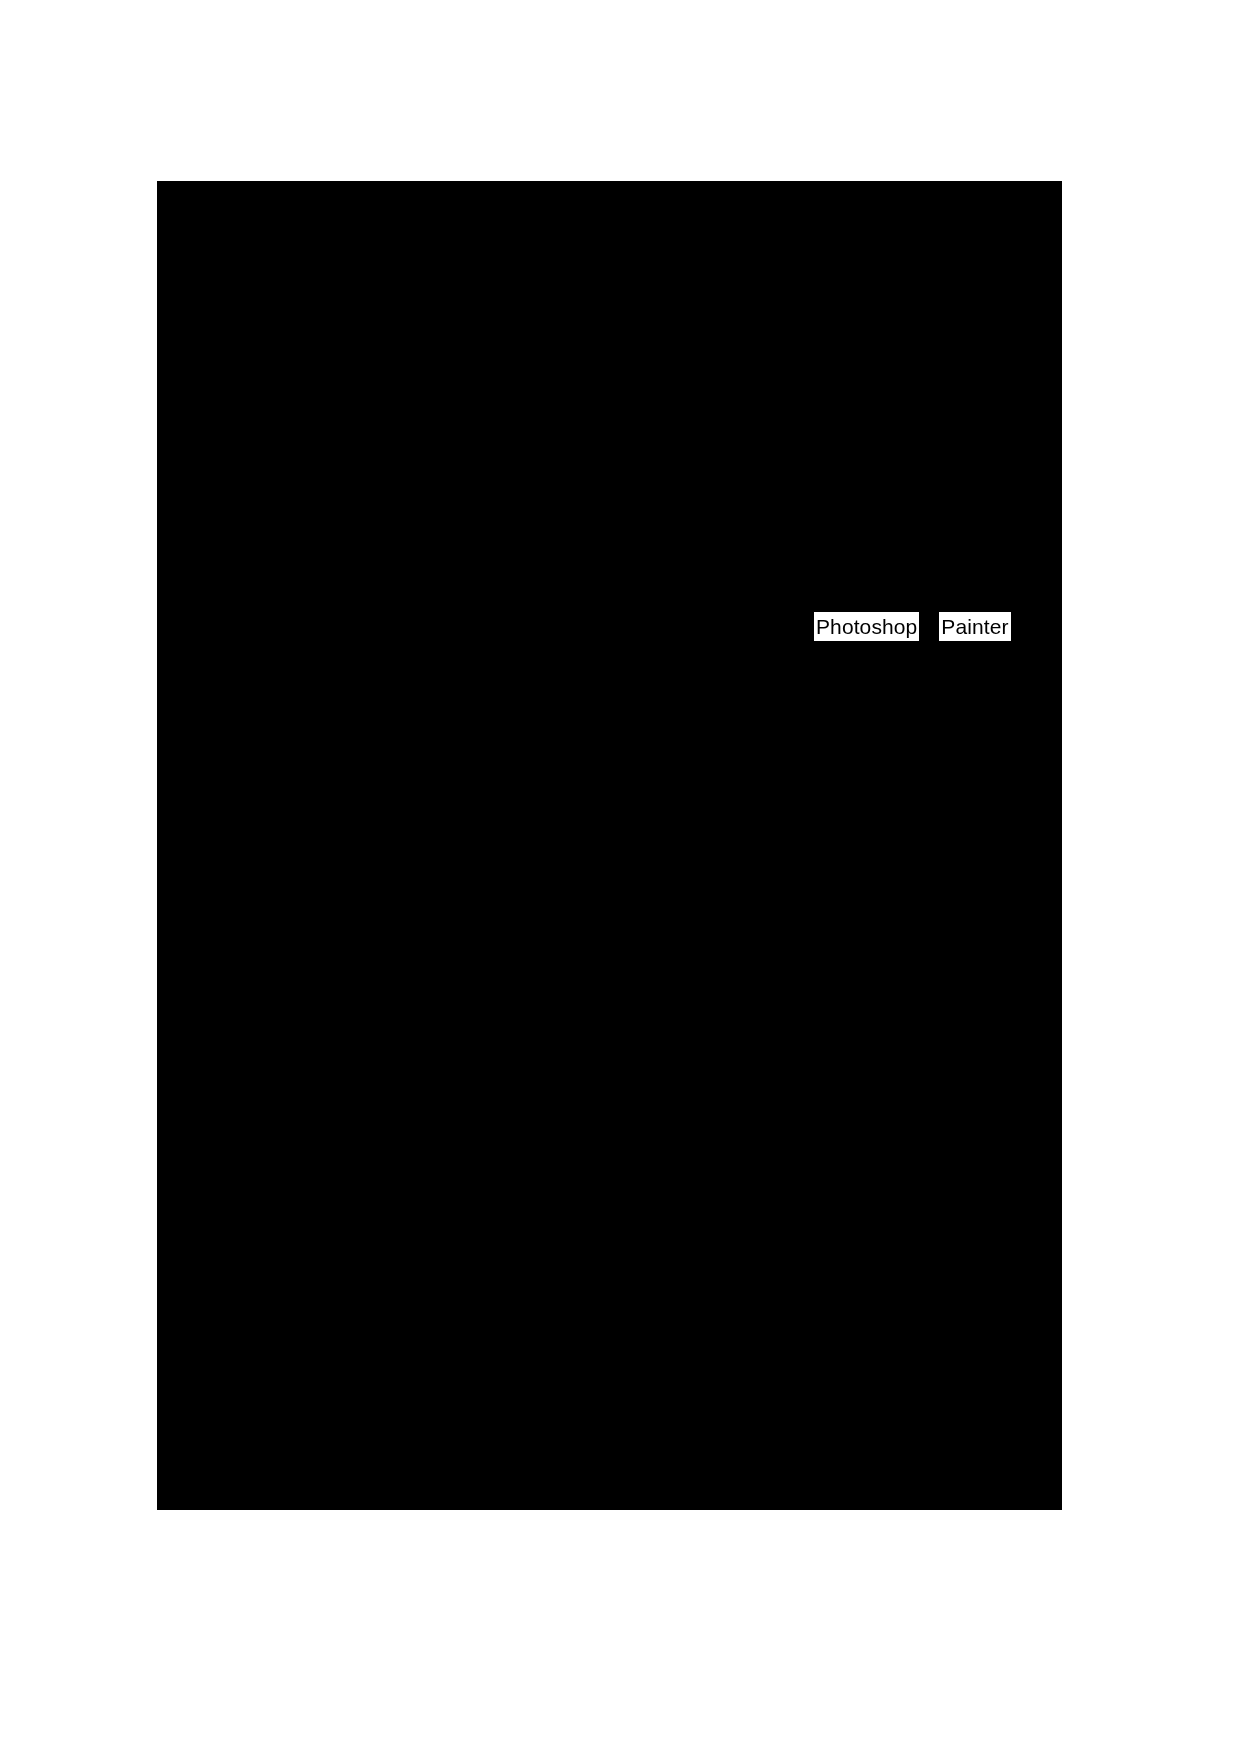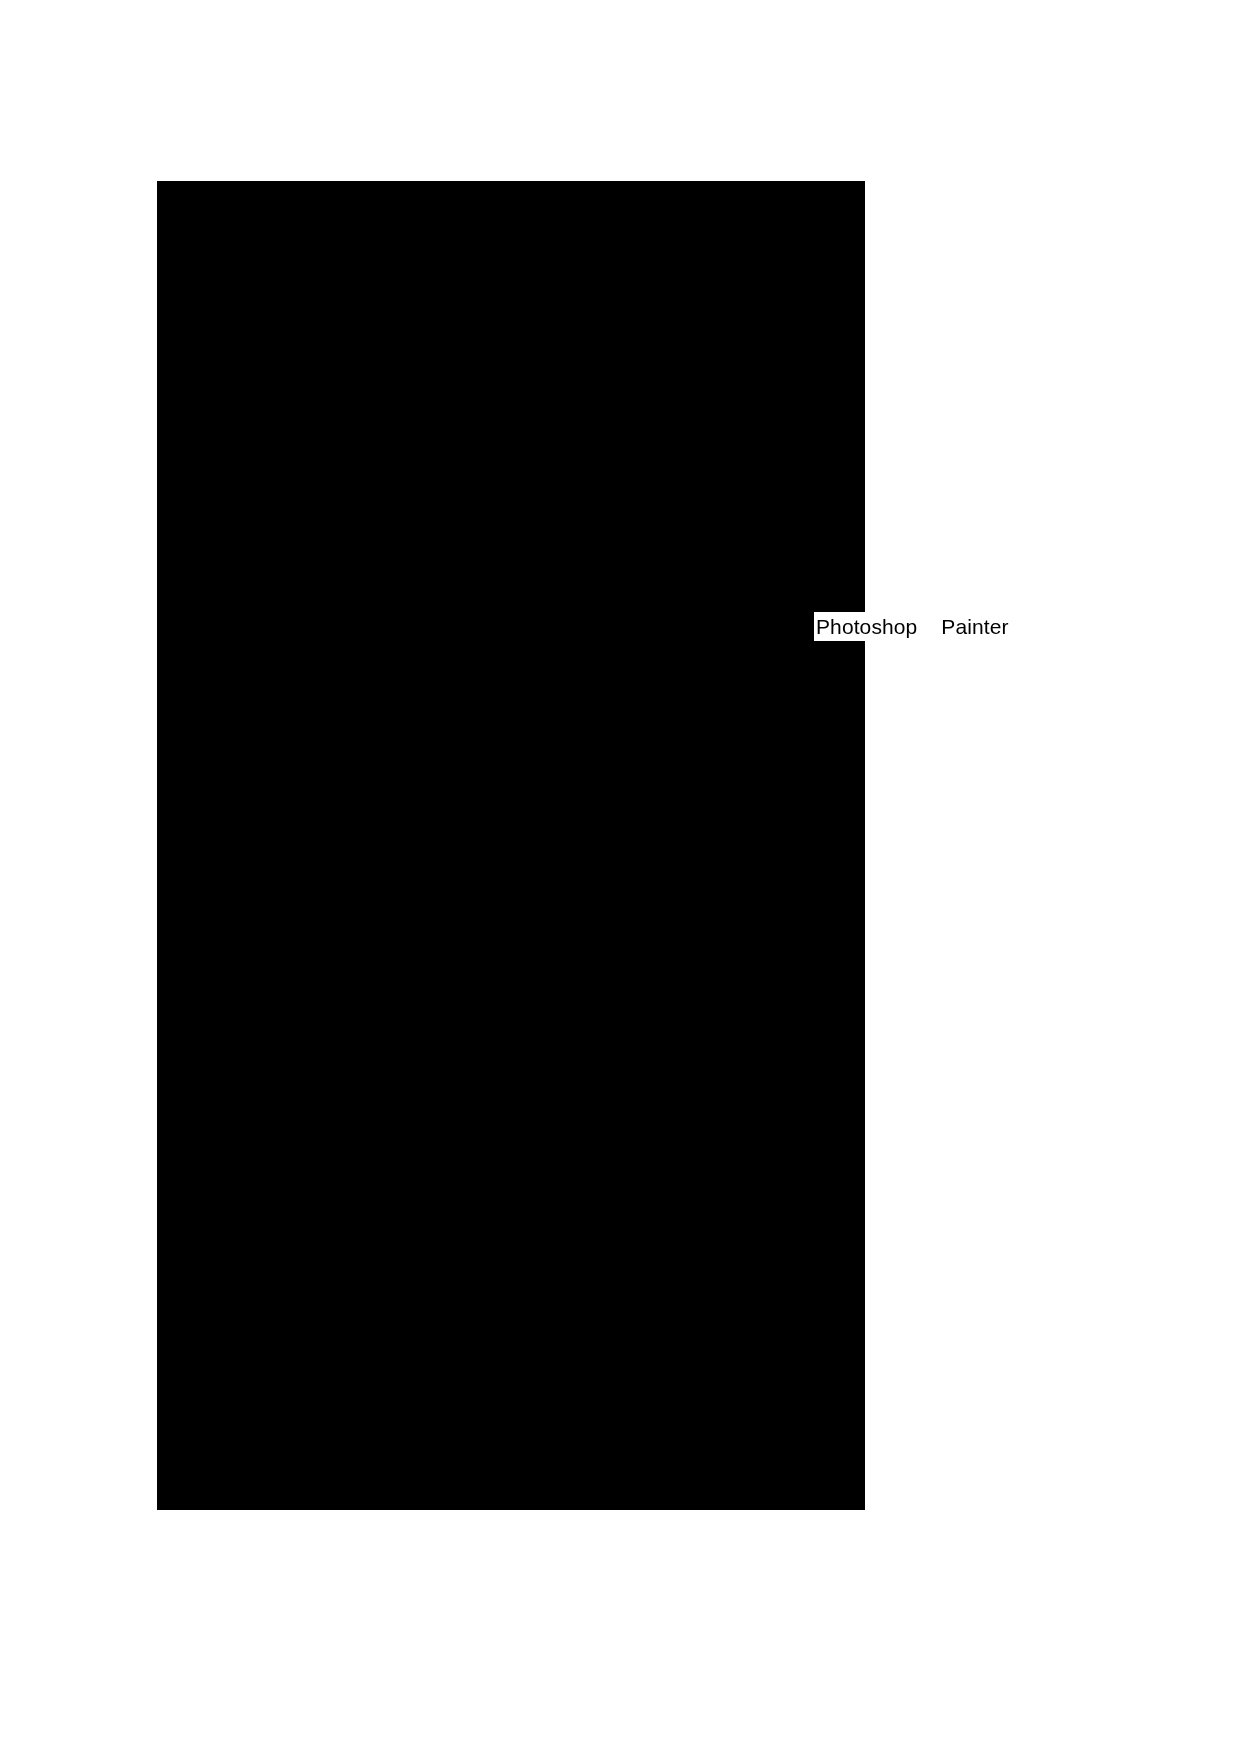--- a/index.html
+++ b/index.html
@@ -19,21 +19,21 @@
     left: 0;
     top: 0;
     width: 1240px;
     height: 1754px;
     background: #ffffff;
   }
   .black-panel {
     position: absolute;
     left: 157px;
     top: 181px;
-    width: 708px;
+    width: 905px;
     height: 1329px;
     background: #000000;
   }
   .label-row {
     position: absolute;
     left: 657px;
     top: 431px;
     display: flex;
     align-items: center;
     gap: 20px;

